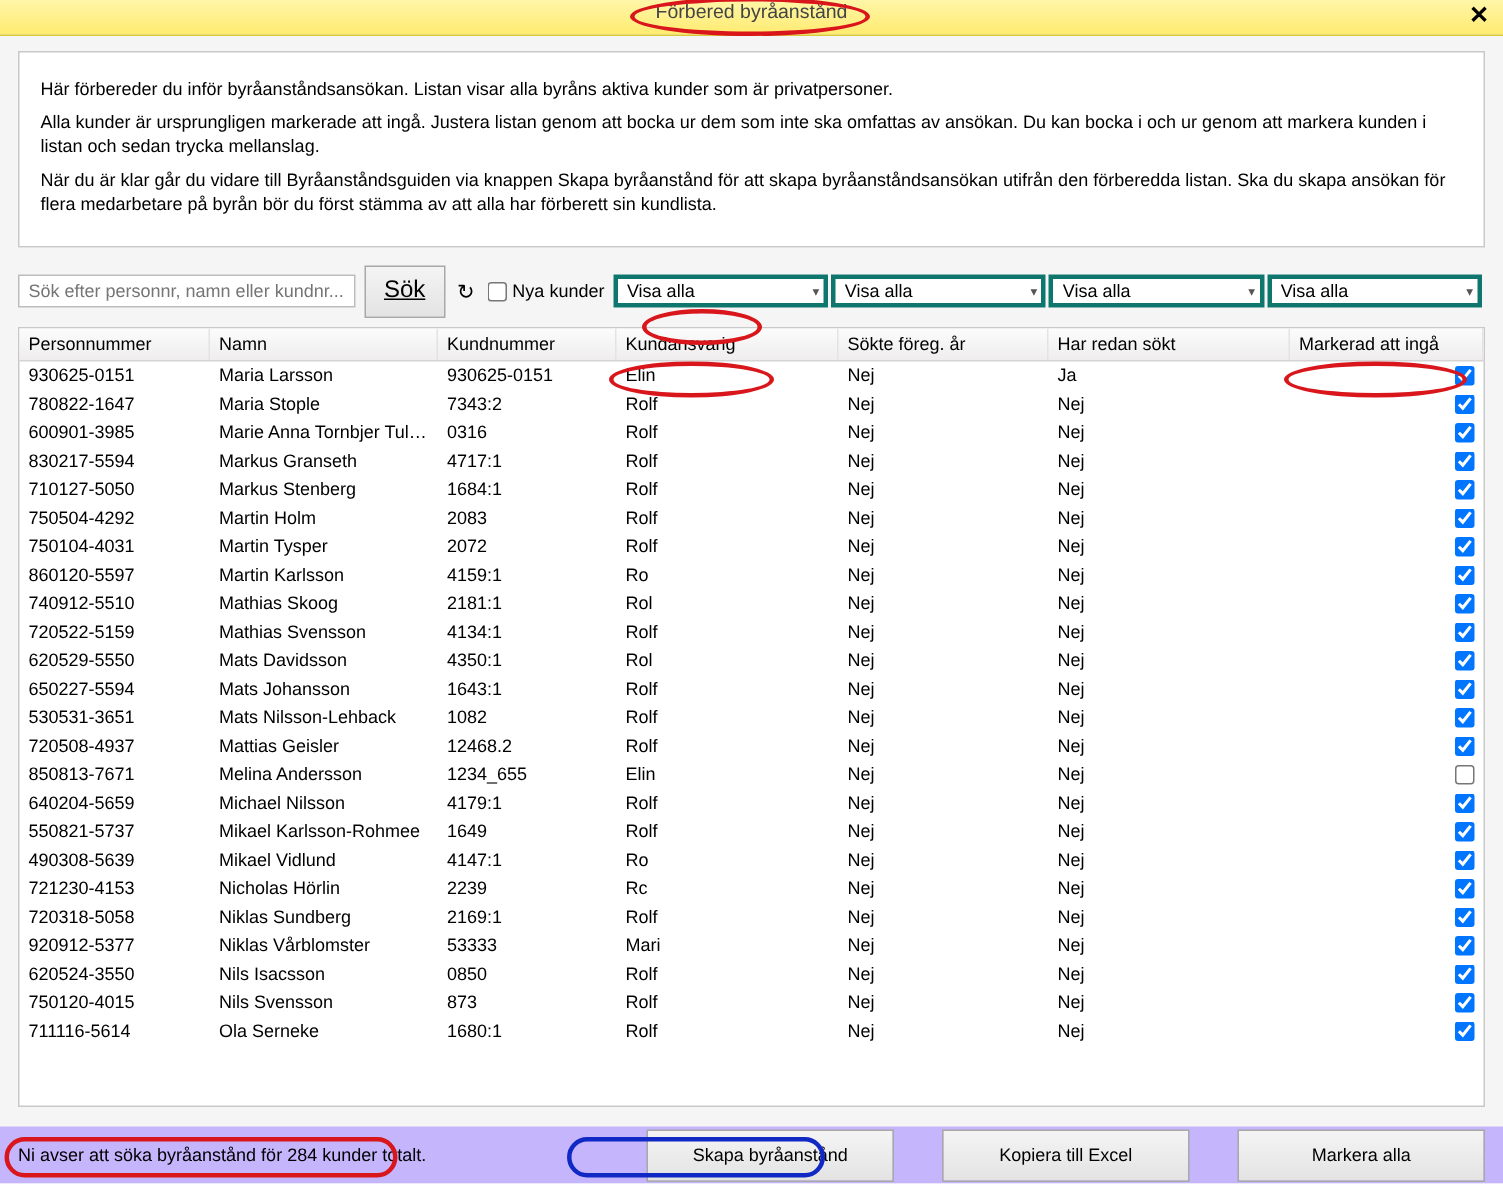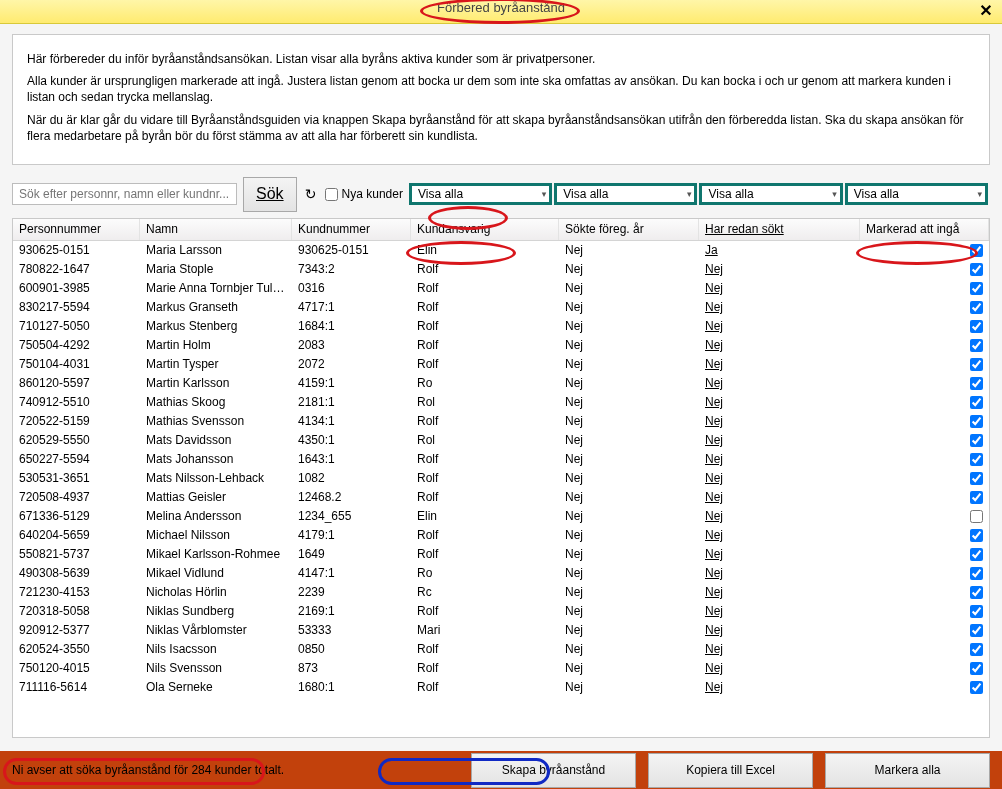--- a/index.html
+++ b/index.html
@@ -129,21 +129,21 @@
     overflow: hidden;
     white-space: nowrap;
     text-overflow: ellipsis;
   }
   .grid-header .col { font-weight: normal; }
   .col-pn { width: 127px; }
   .col-namn { width: 152px; }
   .col-knr { width: 119px; }
   .col-kansv { width: 148px; }
   .col-sokte { width: 140px; }
-  .col-har { width: 161px; text-decoration: underline; }
+  .col-har { width: 161px; }
   .col-mark { flex: 1; text-align: left; }
   .grid-body {
     flex: 1;
     overflow-y: scroll;
     overflow-x: scroll;
   }
   .row {
     display: flex;
     height: 19px;
     min-width: 952px;
@@ -161,22 +161,22 @@
 
   .footer {
     position: absolute;
     bottom: 0;
     left: 0;
     right: 0;
     height: 38px;
     display: flex;
     align-items: center;
     padding: 0 12px;
-    gap: 12px;
-    background: #c2410c;
+    gap: 32px;
+    background: #c4b5fd;
   }
   .footer .status { flex: 0 0 auto; margin-right:auto; }
   .footer .fbtn {
     width: 165px;
     height: 35px;
     border: 1px solid #a8a8a8;
     background: linear-gradient(#f4f4f4, #e3e3e3);
     font-size: 12px;
     cursor: pointer;
   }
@@ -392,21 +392,21 @@
         <div class="col col-namn">Mattias Geisler</div>
         <div class="col col-knr">12468.2</div>
         <div class="col col-kansv">Rolf</div>
         <div class="col col-sokte">Nej</div>
         <div class="col col-har">Nej</div>
         <div class="col col-mark-cell">
           <input type="checkbox" checked="" style="">
         </div>
       </div>
       <div class="row">
-        <div class="col col-pn">671336-5129</div>
+        <div class="col col-pn">850813-7671</div>
         <div class="col col-namn">Melina Andersson</div>
         <div class="col col-knr">1234_655</div>
         <div class="col col-kansv">Elin</div>
         <div class="col col-sokte">Nej</div>
         <div class="col col-har">Nej</div>
         <div class="col col-mark-cell">
           <input type="checkbox" style="">
         </div>
       </div>
       <div class="row">

